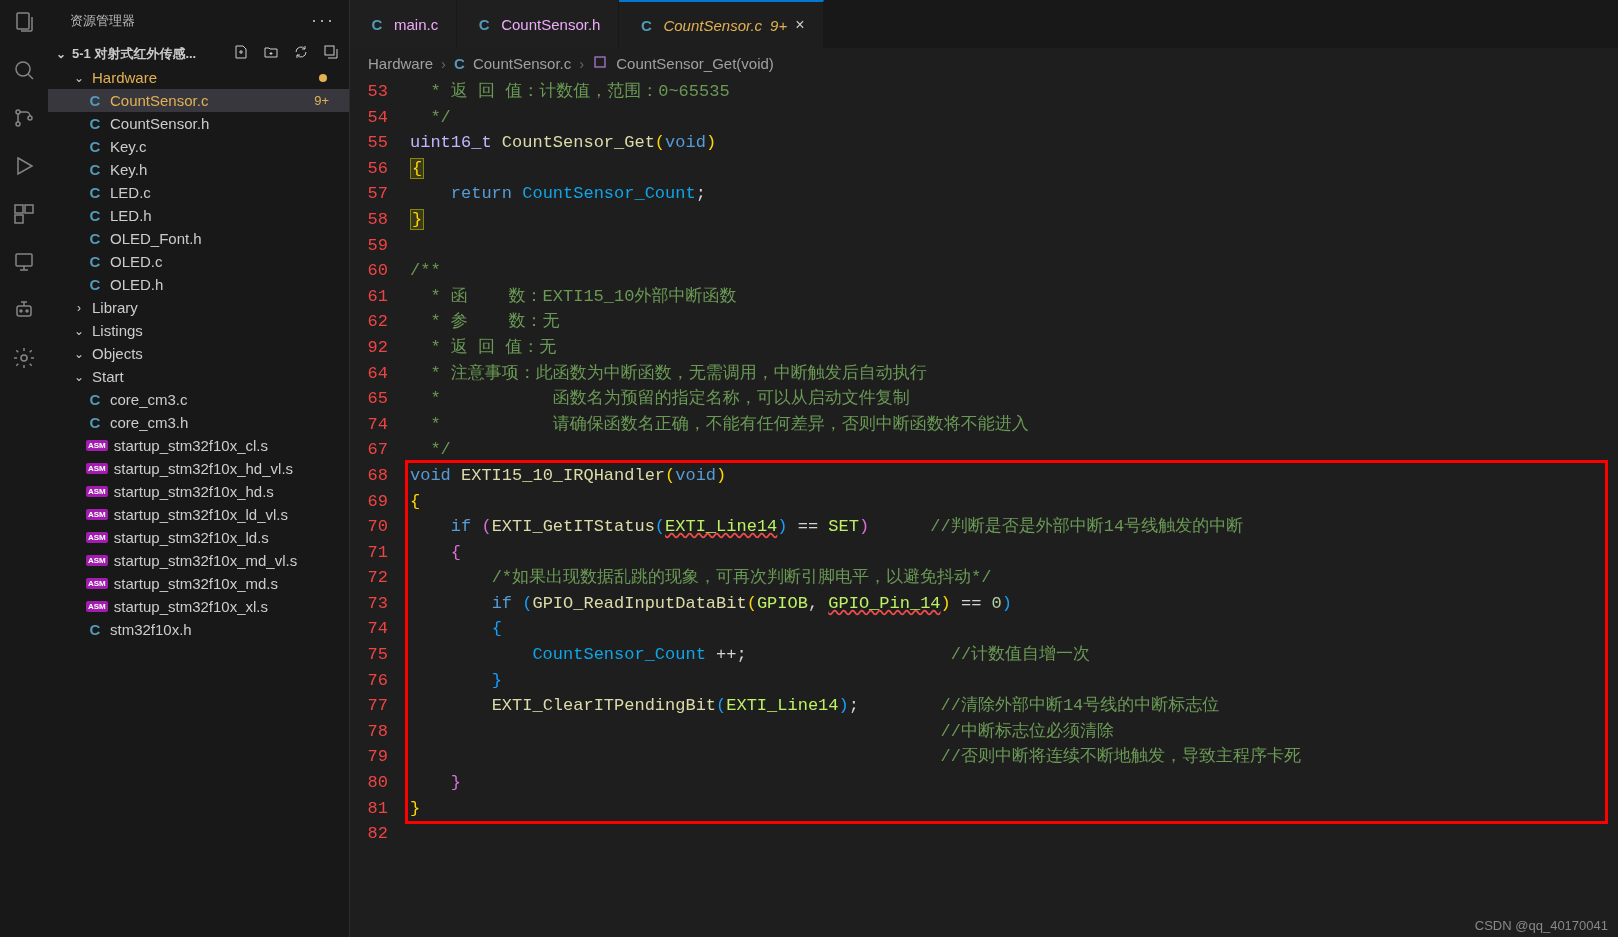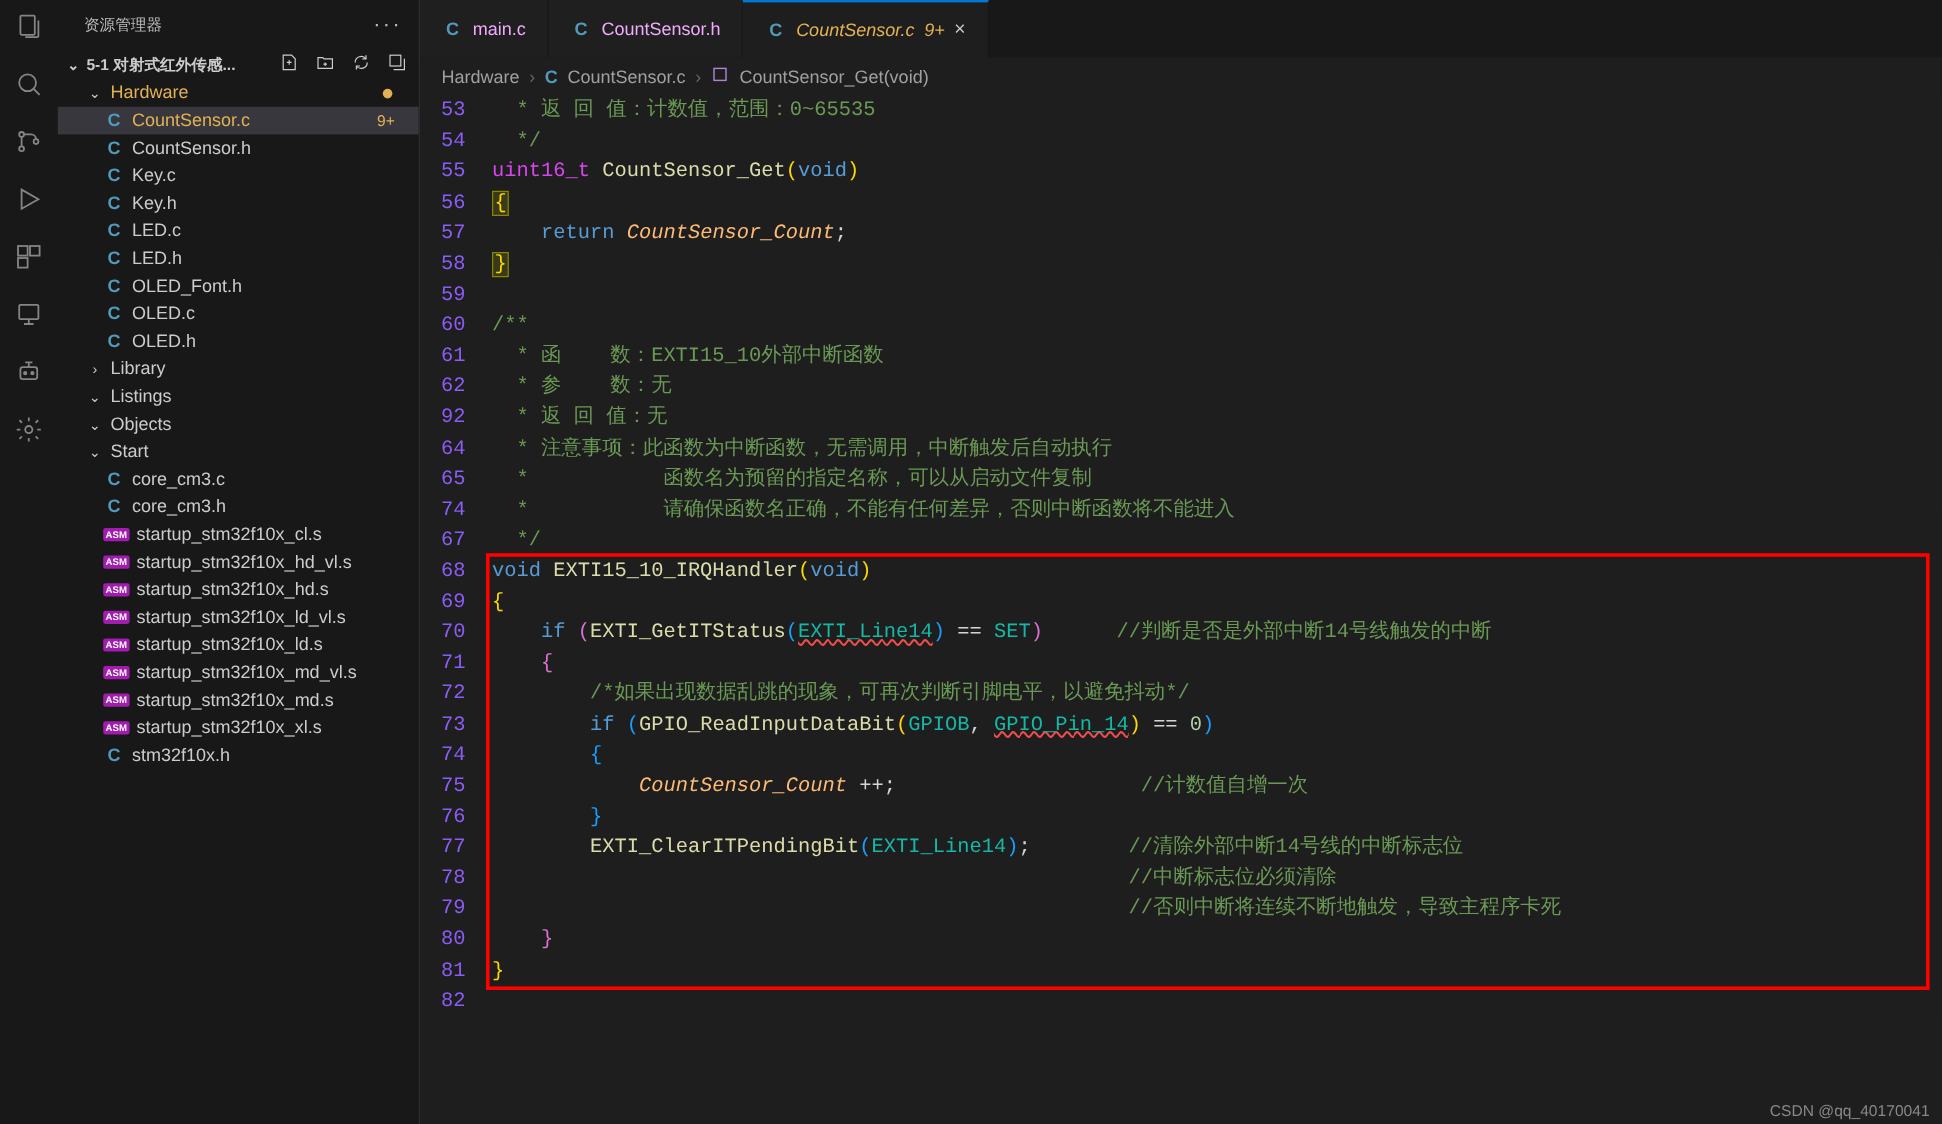--- a/index.html
+++ b/index.html
@@ -106,34 +106,34 @@
   background: #1e1e1e;
 }
 .breadcrumb .sep { color: #666; }
 .breadcrumb .bicon { color: #519aba; font-weight: bold; }
 .breadcrumb .symicon { color: #b180d7; }
 .code-area { flex: 1; display: flex; overflow: hidden; font-family: Consolas, 'Courier New', monospace; font-size: 17px; }
 .gutter {
   width: 60px;
   text-align: right;
   padding-right: 22px;
-  color: #8b5cf6;
+  color: #ef4444;
   user-select: none;
   line-height: 25.6px;
 }
 .gutter div { height: 25.6px; }
 .code { flex: 1; position: relative; line-height: 25.6px; }
 .code-line { height: 25.6px; white-space: pre; }
 .kw { color: #569cd6; }
-.type { color: #d946ef; }
+.type { color: #c4b5fd; }
 .fn { color: #dcdcaa; }
 .str, .cmt { color: #6a9955; }
 .num { color: #b5cea8; }
-.param { color: #fdba74; font-style: italic; }
-.const { color: #14b8a6; }
+.param { color: #0ea5e9; }
+.const { color: #bef264; }
 .op { color: #d4d4d4; }
 .paren { color: #ffd700; }
 .paren2 { color: #da70d6; }
 .paren3 { color: #179fff; }
 .txt { color: #d4d4d4; }
 .hlbrace { background: #3a3a1a; border: 1px solid #888800; padding: 0 1px; }
 .squiggle { text-decoration: wavy underline #f14c4c; text-decoration-skip-ink: none; }
 .highlight-box {
   position: absolute;
   border: 3px solid #ff0000;

